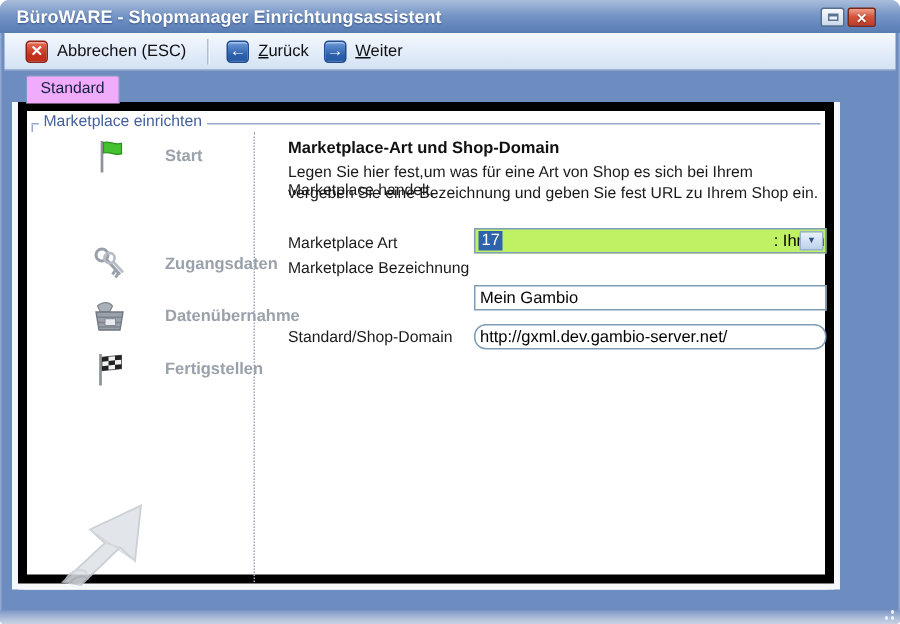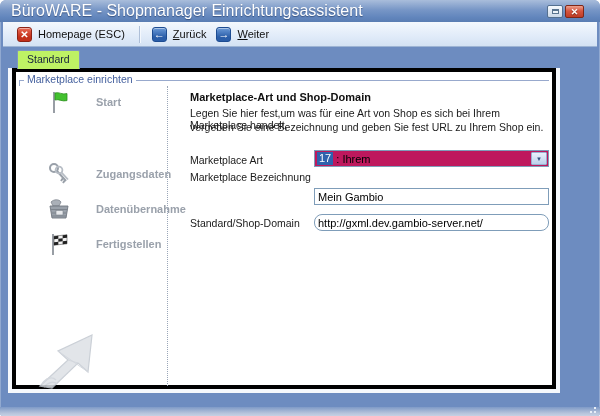--- a/index.html
+++ b/index.html
@@ -1,58 +1,58 @@
 <!DOCTYPE html>
 <html><head>
 <meta charset="utf-8">
 <style>
   html,body{margin:0;padding:0;background:#fff;font-family:"Liberation Sans", sans-serif;}
   *{box-sizing:border-box;}
   #window{position:relative;width:600px;height:416px;background:#6d8cc0;border-radius:6px 6px 3px 3px;overflow:hidden;box-shadow:inset 0 0 0 1px rgba(255,255,255,.25);}
 
   
   .titlebar{position:absolute;left:0;top:0;right:0;height:22px;background:linear-gradient(#a9bddb,#7796c6 45%,#6185bc 80%,#5a7db2);border-radius:6px 6px 0 0;}
-  .title-text{position:absolute;left:11px;top:0;line-height:22px;font-size:16px;font-weight:normal;color:#ffffff;text-shadow:0 1px 1px rgba(20,40,80,.55);}
+  .title-text{position:absolute;left:11px;top:0;line-height:22px;font-size:12px;font-weight:bold;color:#ffffff;text-shadow:0 1px 1px rgba(20,40,80,.55);}
   .cap-btn{position:absolute;top:5px;height:13px;border-radius:2px;font-size:8px;line-height:11px;text-align:center;}
   .btn-restore{right:37px;width:16px;background:linear-gradient(#f7fafd,#ccd8e8);border:1px solid #55708f;color:#4a617e;}
   .btn-restore .glyph{display:block;margin:3px auto 0;width:7px;height:5px;border:1px solid #5a748f;border-top:2px solid #5a748f;background:#eef3f9;}
   .btn-close{right:16px;width:19px;background:linear-gradient(#eda18f,#d5553e 45%,#c03c26);border:1px solid #7e2718;color:#fff;font-weight:bold;font-size:9px;line-height:12px;text-shadow:0 1px 1px rgba(0,0,0,.4);}
 
   
   .toolbar{position:absolute;left:3px;right:3px;top:22px;height:25px;background:linear-gradient(#f4f8fd,#e2ecf9 55%,#d4e2f3);border-bottom:1px solid #9db4d4;display:flex;align-items:center;padding-left:9px;}
   .tool-btn{display:flex;align-items:center;gap:6px;font-size:11px;color:#101010;padding:2px 5px;cursor:default;}
   .tool-icon{width:15px;height:15px;border-radius:3px;color:#fff;font-weight:bold;font-size:10px;line-height:14px;text-align:center;box-shadow:inset 0 1px 0 rgba(255,255,255,.45);}
   .icon-red{background:linear-gradient(#ea6a54,#c22f1a 70%);border:1px solid #8d2315;}
   .icon-blue{background:linear-gradient(#6b9ad8,#2a5da8 70%);border:1px solid #1d4c92;font-size:11px;line-height:13px;}
   .tb-sep{width:1px;height:17px;background:#aebfd8;box-shadow:1px 0 0 #f4f8fd;margin:0 7px 0 9px;}
   .mn{text-decoration:underline;}
 
   
-  .tab{position:absolute;left:17px;top:50px;height:19px;padding:0 9px;background:#bef264;border:1px solid #8097bf;border-bottom:none;border-radius:2px 2px 0 0;font-size:10.5px;color:#14213c;line-height:17px;z-index:3;}
+  .tab{position:absolute;left:17px;top:50px;height:19px;padding:0 9px;background:#f0abfc;border:1px solid #8097bf;border-bottom:none;border-radius:2px 2px 0 0;font-size:10.5px;color:#14213c;line-height:17px;z-index:3;}
 
   
-  .panel{position:absolute;left:12px;top:68px;width:544px;height:321px;background:#ffffff;border:4px solid #000000;box-shadow:-4px 0 0 #f5f8fc,4px 0 0 #f5f8fc,0 4px 0 #f5f8fc,-4px 4px 0 #f5f8fc,4px 4px 0 #f5f8fc;z-index:2;}
+  .panel{position:absolute;left:12px;top:68px;width:544px;height:321px;background:#ffffff;border:6px solid #000000;box-shadow:-4px 0 0 #f5f8fc,4px 0 0 #f5f8fc,0 4px 0 #f5f8fc,-4px 4px 0 #f5f8fc,4px 4px 0 #f5f8fc;z-index:2;}
   .groupline{position:absolute;left:3px;right:3px;top:8px;border-top:1px solid #98a9cd;}
   .groupline::before{content:"";position:absolute;left:0;top:0;width:1px;height:5px;background:#98a9cd;}
   .group-legend{position:absolute;left:8px;top:1px;background:#ffffff;padding:0 3px;font-size:10.5px;color:#44609e;z-index:2;}
 
   
-  .side-item{position:absolute;left:4px;width:150px;height:26px;display:flex;align-items:center;cursor:default;}
+  .side-item{position:absolute;left:16px;width:150px;height:26px;display:flex;align-items:center;cursor:default;}
   .side-icon{position:absolute;left:26px;top:0;width:26px;height:26px;}
   .side-label{position:absolute;left:76px;font-size:11px;font-weight:bold;color:#9aa1ab;}
   .side-item.active .side-label{color:#111111;}
 
   .vsep{position:absolute;left:151px;top:14px;height:300px;border-left:1px dotted #9aa6b8;}
 
   
   .content-heading{position:absolute;left:174px;top:19px;font-size:11px;font-weight:bold;color:#101010;}
   .content-line{position:absolute;left:174px;font-size:10.5px;color:#1a1a1a;}
   .field-label{position:absolute;left:174px;font-size:10.5px;color:#1a1a1a;}
   .tb{position:absolute;left:298px;width:235px;height:17px;border:1px solid #7f9db9;background:#fff;font-family:"Liberation Sans",sans-serif;font-size:11px;color:#000;padding:0 3px;}
-  .combo{position:absolute;left:298px;width:235px;height:17px;border:1px solid #7f9db9;background:#be185d;display:flex;align-items:center;padding-left:2px;}
+  .combo{position:absolute;left:298px;width:235px;height:17px;border:1px solid #7f9db9;background:#bef264;display:flex;align-items:center;padding-left:2px;justify-content:space-between;}
   .combo-sel{background:#2f62ad;color:#fff;font-size:11px;padding:0 2px;line-height:13px;}
   .combo-rest{font-size:11px;color:#000;white-space:pre;}
   .combo-btn{position:absolute;right:1px;top:1px;width:16px;height:13px;background:linear-gradient(#eaf1fb,#bdd1ec);border:1px solid #98b1d2;border-radius:1px;display:flex;align-items:center;justify-content:center;font-size:6px;color:#33517e;}
 
   
   .watermark{position:absolute;left:14px;top:248px;width:86px;height:70px;opacity:.85;}
 
   
   .frame-bottom{position:absolute;left:0;right:0;bottom:0;height:9px;background:linear-gradient(#7e9ac7,#b7c4db 70%,#c6d1e4);}
   .grip{position:absolute;right:3px;bottom:2px;width:10px;height:10px;background:
@@ -69,21 +69,21 @@
     <span class="title-text">BüroWARE - Shopmanager Einrichtungsassistent</span>
     <span class="cap-btn btn-restore">
         <span class="glyph"></span>
       </span>
     <span class="cap-btn btn-close">✕</span>
   </div>
 
   <div class="toolbar">
     <div class="tool-btn">
       <span class="tool-icon icon-red">✕</span>
-      <span>Homepage (ESC)</span>
+      <span>Abbrechen (ESC)</span>
     </div>
     <div class="tb-sep"></div>
     <div class="tool-btn">
       <span class="tool-icon icon-blue">←</span>
       <span><span class="mn">Z</span><span>urück</span></span>
     </div>
     <div class="tool-btn">
       <span class="tool-icon icon-blue">→</span>
       <span><span class="mn">W</span><span>eiter</span></span>
     </div>

